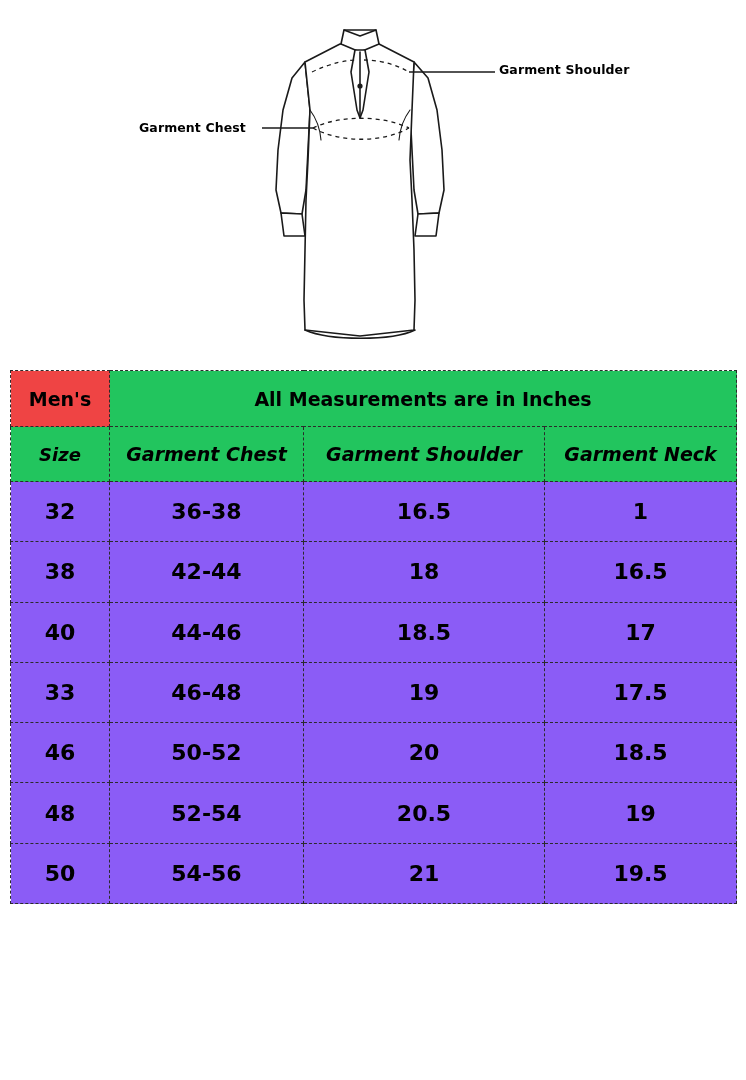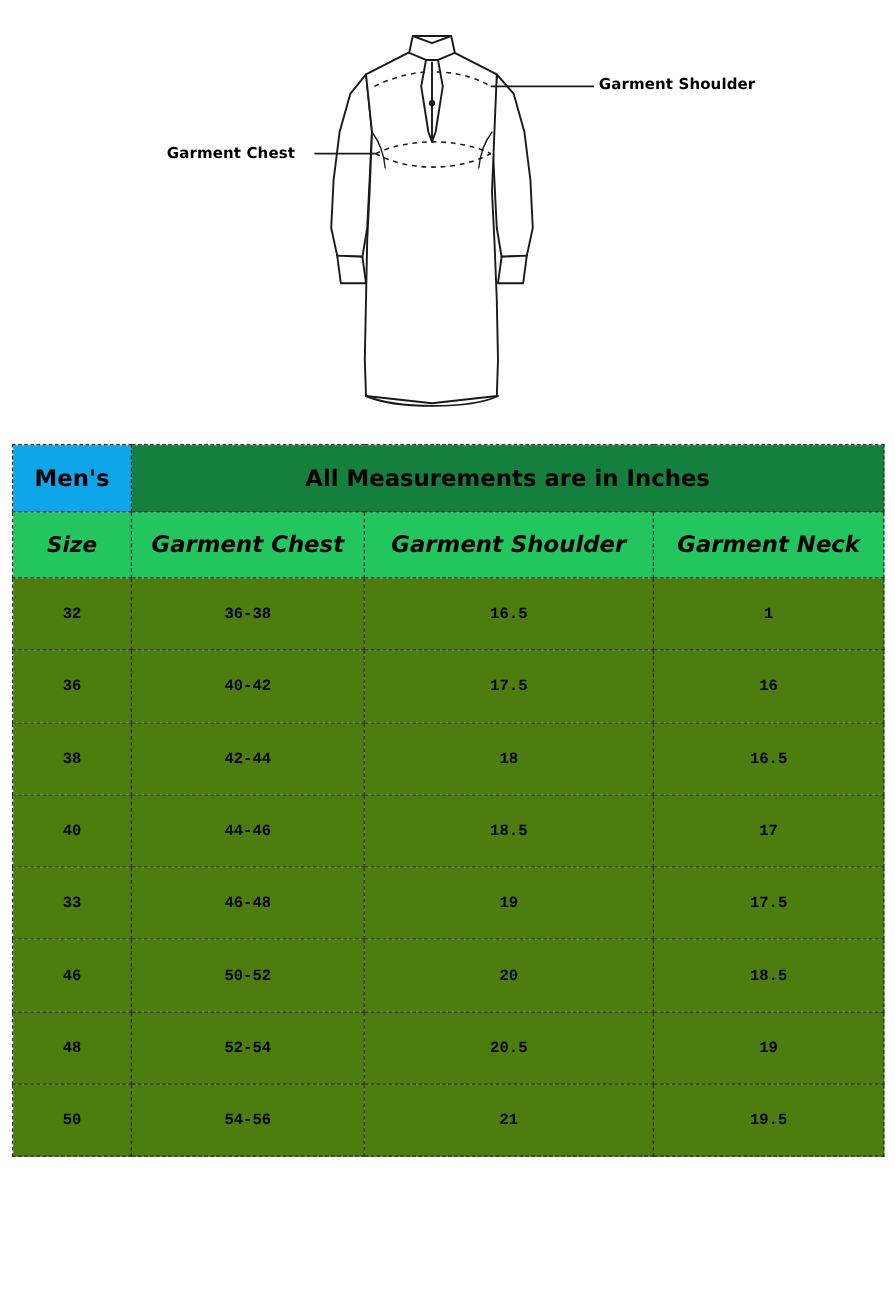--- a/index.html
+++ b/index.html
@@ -69,43 +69,42 @@
   col.c0 { width: 99px; }
   col.c1 { width: 194px; }
   col.c2 { width: 241px; }
   col.c3 { width: 192px; }
 
   tr.title-row td {
     height: 53px;
     font-size: 19px;
   }
   td.mens-cell {
-    background: #0ea5e9;
+    background: #ef4444;
     font-size: 19px;
   }
   td.title-cell {
-    background: #15803d;
+    background: #22c55e;
     font-size: 19px;
   }
 
   tr.header-row td {
     background: #22c55e;
     height: 52px;
     font-size: 19px;
     font-style: italic;
   }
   tr.header-row td.hdr-size {
     font-size: 18px;
   }
 
   tr.data-row td {
     height: 57.3px;
-    font-size: 13px;
-    background: #4d7c0f;
-    font-family: Liberation Mono, monospace;
+    font-size: 22px;
+    background: #8b5cf6;
   }
 </style>
 </head>
 <body>
 
 <div id="diagram-area">
 
   <svg id="garment-svg" width="746" height="368" viewBox="0 0 746 368">
     <g fill="#ffffff" stroke="#1a1a1a" stroke-width="1.6" stroke-linejoin="round" stroke-linecap="round">
 
@@ -175,26 +174,20 @@
         <td>Garment Neck</td>
       </tr>
 
       <tr class="data-row">
         <td>32</td>
         <td>36-38</td>
         <td>16.5</td>
         <td>1</td>
       </tr>
       <tr class="data-row">
-        <td>36</td>
-        <td>40-42</td>
-        <td>17.5</td>
-        <td>16</td>
-      </tr>
-      <tr class="data-row">
         <td>38</td>
         <td>42-44</td>
         <td>18</td>
         <td>16.5</td>
       </tr>
       <tr class="data-row">
         <td>40</td>
         <td>44-46</td>
         <td>18.5</td>
         <td>17</td>

